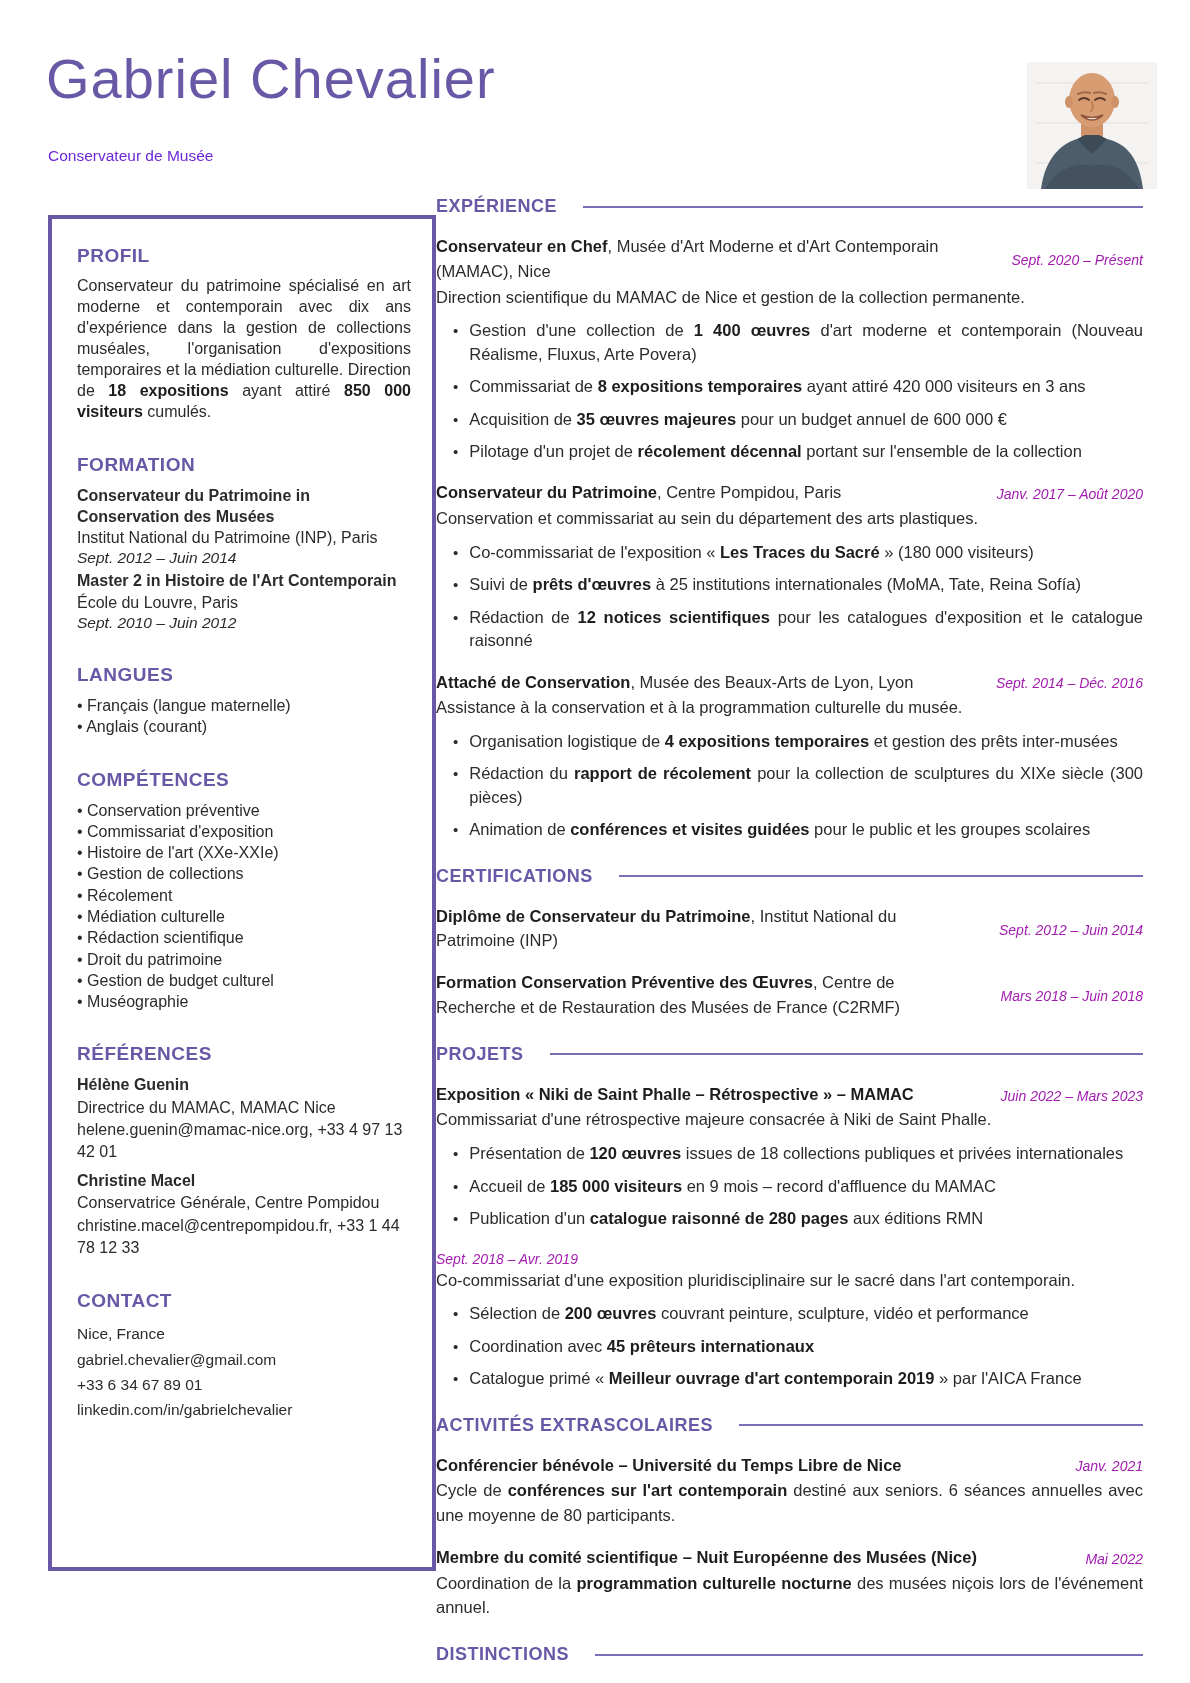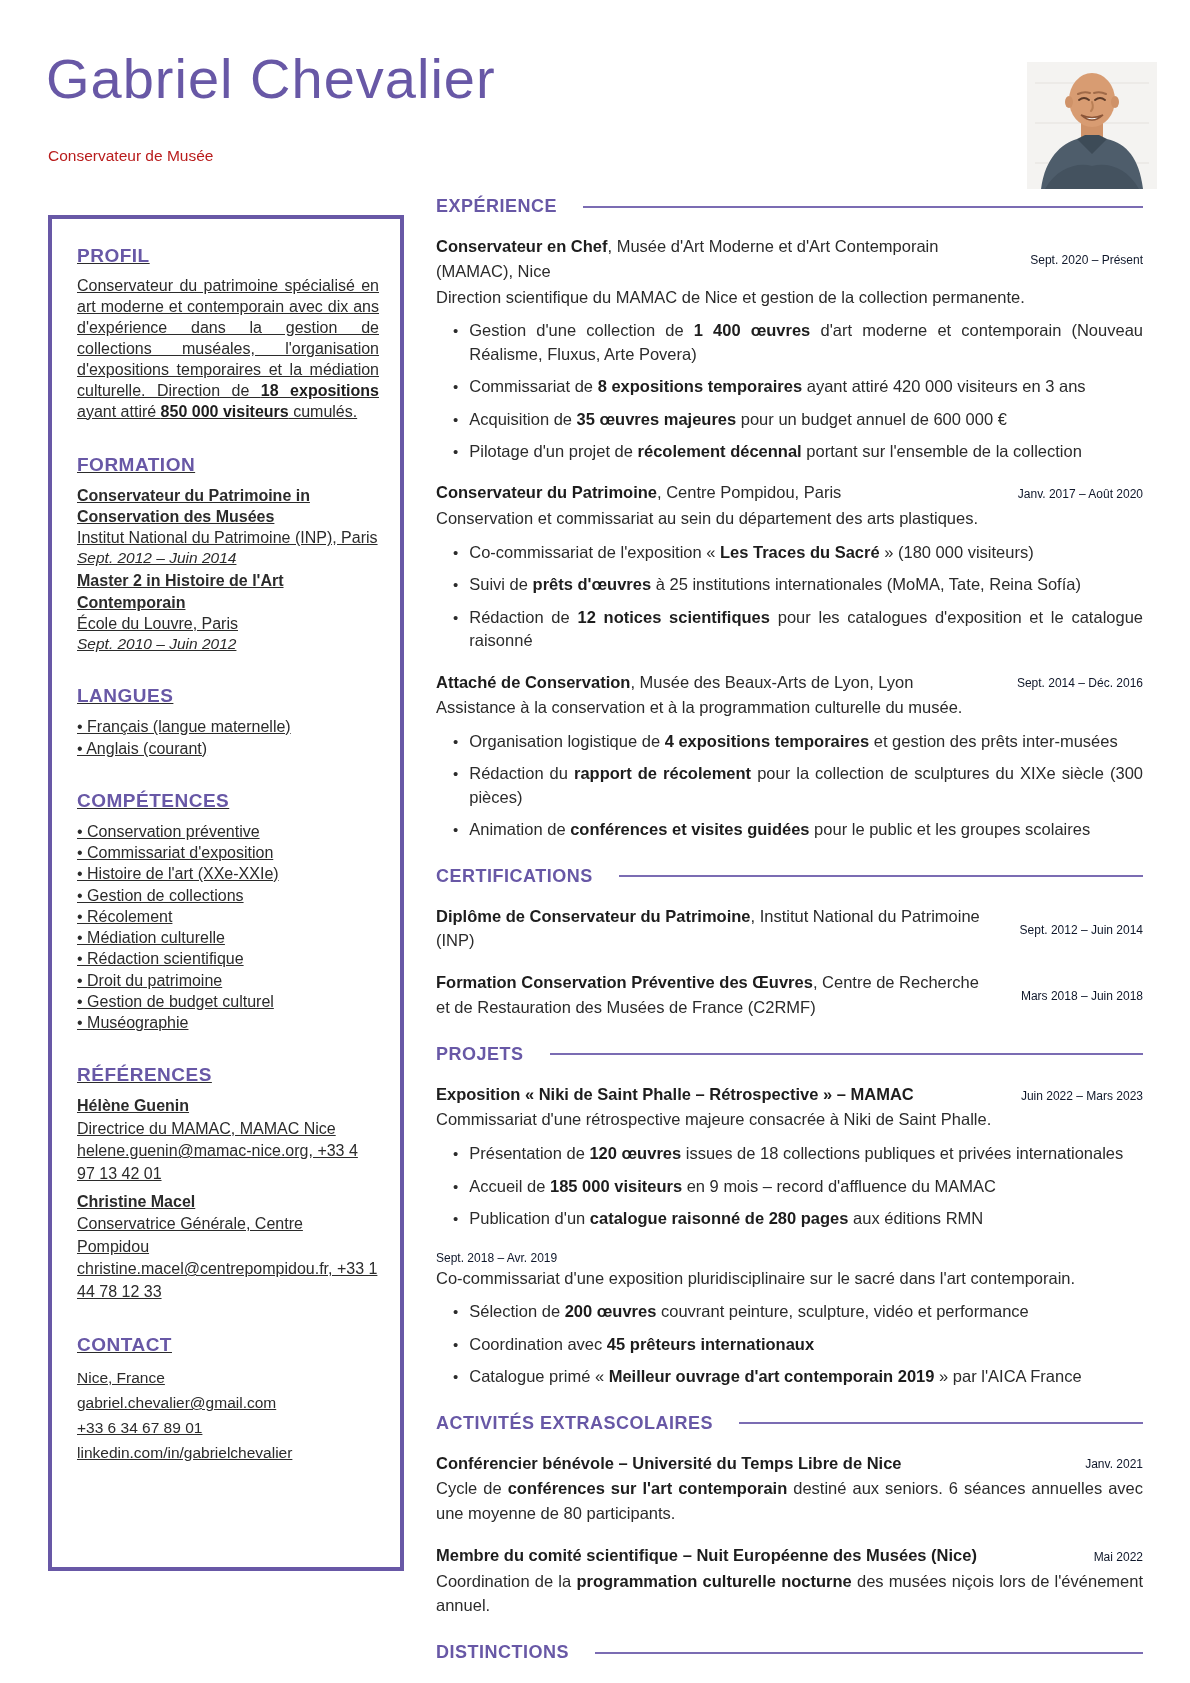--- a/index.html
+++ b/index.html
@@ -12,26 +12,26 @@
   body{
     width:1190px;height:1683px;position:relative;background:#ffffff;
     font-family:"Liberation Sans","DejaVu Sans",sans-serif;color:var(--text);
     overflow:hidden;
   }
   
   .header-name{
     position:absolute;left:46px;top:48px;font-size:56px;font-weight:400;
     color:var(--accent);letter-spacing:1px;line-height:1.1;white-space:nowrap;
   }
-  .header-sub{position:absolute;left:48px;top:147px;font-size:15.5px;color:#b91c1c;}
+  .header-sub{position:absolute;left:48px;top:147px;font-size:15.5px;color:#6d28d9;}
   .photo{position:absolute;left:1027px;top:62px;width:130px;height:127px;overflow:hidden;}
   
   .sidebar{
-    position:absolute;left:48px;top:215px;width:356px;height:1356px;
-    border:4px solid var(--accent);padding:26px 21px 20px 25px;overflow:hidden;background:#fff;text-decoration:underline;
+    position:absolute;left:48px;top:215px;width:388px;height:1356px;
+    border:4px solid var(--accent);padding:26px 21px 20px 25px;overflow:hidden;background:#fff;
   }
   .side-section{margin-bottom:31px;}
   .side-h{color:var(--accent);font-size:19px;font-weight:800;letter-spacing:.5px;margin:0 0 9px 0;}
   .side-text{font-size:16px;line-height:1.31;text-align:justify;}
   .side-text b,.entry b,.ref b{font-weight:700;color:#1d1d1d;}
   .edu{margin-bottom:2px;}
   .edu-degree{font-weight:700;font-size:16px;line-height:1.32;}
   .edu-school{font-size:16px;line-height:1.32;}
   .edu-dates{font-style:italic;font-size:15.5px;line-height:1.32;}
   .side-li{font-size:16px;line-height:1.33;}
@@ -42,21 +42,21 @@
   .contact-line{font-size:15.5px;line-height:1.62;}
   
   .main{position:absolute;left:420px;top:196px;width:723px;}
   .m-section{margin-bottom:24px;margin-left:16px;}
   .m-head{display:flex;align-items:center;gap:26px;margin:0 0 4px 0;}
   .m-head h2{color:var(--accent);font-size:18px;font-weight:800;letter-spacing:.5px;margin:0;white-space:nowrap;}
   .m-rule{flex:1;height:2px;background:var(--rule);}
   .entry{margin-top:17px;}
   .entry-top{display:flex;justify-content:space-between;align-items:center;gap:26px;}
   .entry-title{font-size:16.5px;line-height:1.5;}
-  .entry-date{font-size:12px;white-space:nowrap;padding-top:3px;color:#0f172a;}
+  .entry-date{font-size:14px;font-style:italic;white-space:nowrap;padding-top:3px;color:#a21caf;}
   .entry-sum{font-size:16.5px;line-height:1.5;margin-top:1px;text-align:justify;}
   .bullets{margin-top:10px;}
   .bullet{display:flex;gap:11px;padding-left:17px;margin-bottom:9px;font-size:16.5px;line-height:1.42;}
   .bullet .dot{flex:none;font-size:15px;padding-top:1px;}
   .bullet .btext{flex:1;text-align:justify;}
 </style>
 </head>
 <body>
 
 <div class="header-name">Gabriel Chevalier</div>

